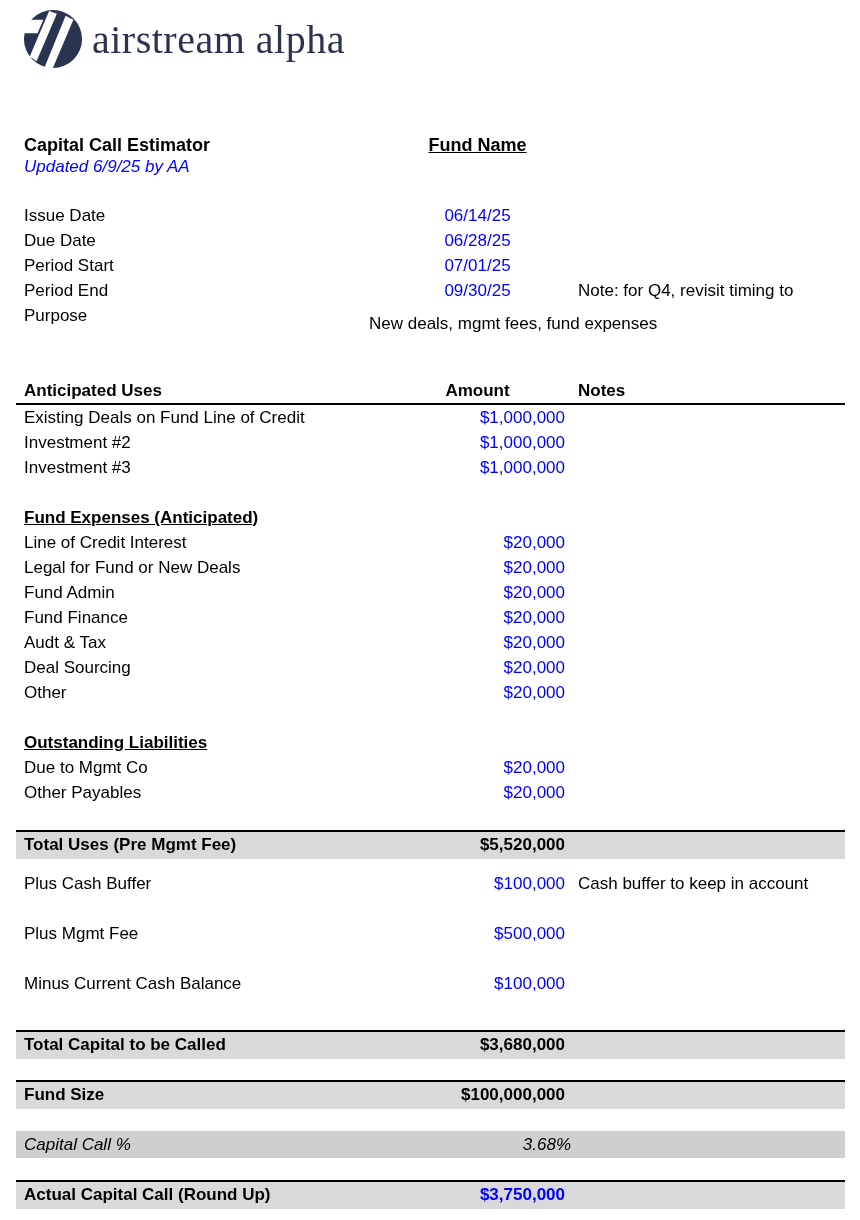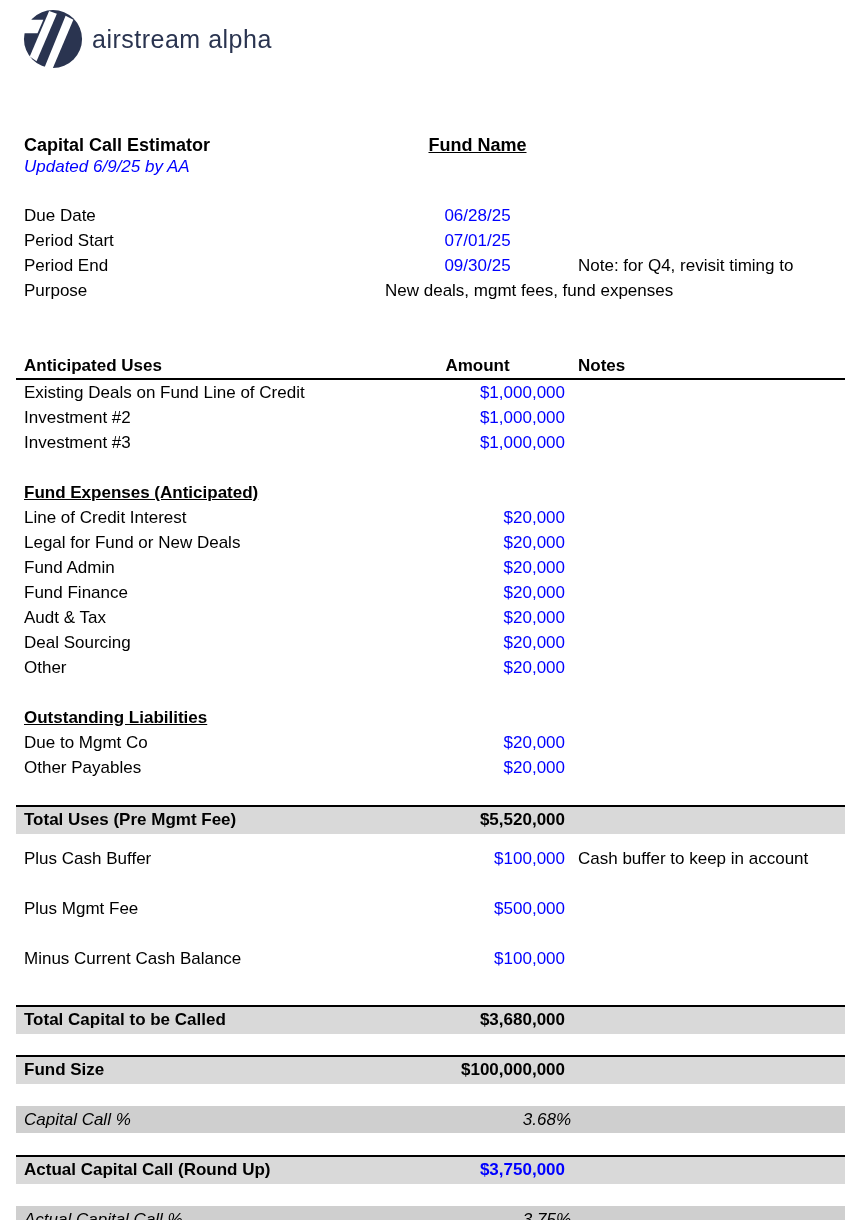--- a/index.html
+++ b/index.html
@@ -3,32 +3,32 @@
 <meta charset="utf-8">
 <style>
   * { margin:0; padding:0; box-sizing:border-box; }
   html,body { background:#ffffff; }
   body { font-family:"Liberation Sans", sans-serif; font-size:17px; color:#000; }
   .sheet { position:relative; width:860px; height:1220px; background:#fff; overflow:hidden; }
 
   
   .logo-row { position:absolute; top:8px; left:22px; display:flex; align-items:center; gap:8px; }
   .logo-mark { width:62px; height:62px; display:block; }
-  .brand-name { font-family:Liberation Sans, sans-serif; font-size:25px; color:#2a3450; letter-spacing:0.5px; }
+  .brand-name { font-family:Liberation Serif, serif; font-size:40px; color:#2a3450; letter-spacing:0.5px; }
 
   
   .content { position:absolute; top:86px; left:16px; width:829px; }
 
   .row { position:relative; height:25px; line-height:25px; }
   .lbl { position:absolute; left:8px; white-space:nowrap; }
   .amt { position:absolute; left:374px; width:175px; text-align:right; white-space:nowrap; }
   .amt.center { text-align:center; }
   .amt.pct { width:181px;text-align:right; }
   .note { position:absolute; left:562px; width:270px; white-space:nowrap; overflow:hidden; }
-  .val-wide { position:absolute; left:369px; white-space:nowrap; }
+  .val-wide { position:absolute; left:353px; white-space:nowrap;margin-top:8px; }
 
   .blue { color:#0000ff; }
   .bold { font-weight:700; }
   .italic { font-style:italic; }
   .und { text-decoration:underline; }
 
   .title-row { position:relative; height:22px; line-height:22px;margin-top:48px; }
   .title-row .lbl { font-size:18px; }
   .updated-row { height:22px; line-height:22px; }
 
@@ -62,20 +62,24 @@
       <span class="lbl bold">Capital Call Estimator</span>
       <span class="amt center bold und" style="font-size:18px;">Fund Name</span>
     </div>
     <div class="updated-row">
       <span class="lbl blue italic">Updated 6/9/25 by AA</span>
     </div>
 
     <div class="sp25"></div>
 
     <div class="row">
+      <span class="lbl">Issue Date</span>
+      <span class="amt center blue">06/14/25</span>
+    </div>
+    <div class="row">
       <span class="lbl">Due Date</span>
       <span class="amt center blue">06/28/25</span>
     </div>
     <div class="row">
       <span class="lbl">Period Start</span>
       <span class="amt center blue">07/01/25</span>
     </div>
     <div class="row">
       <span class="lbl">Period End</span>
       <span class="amt center blue">09/30/25</span>

